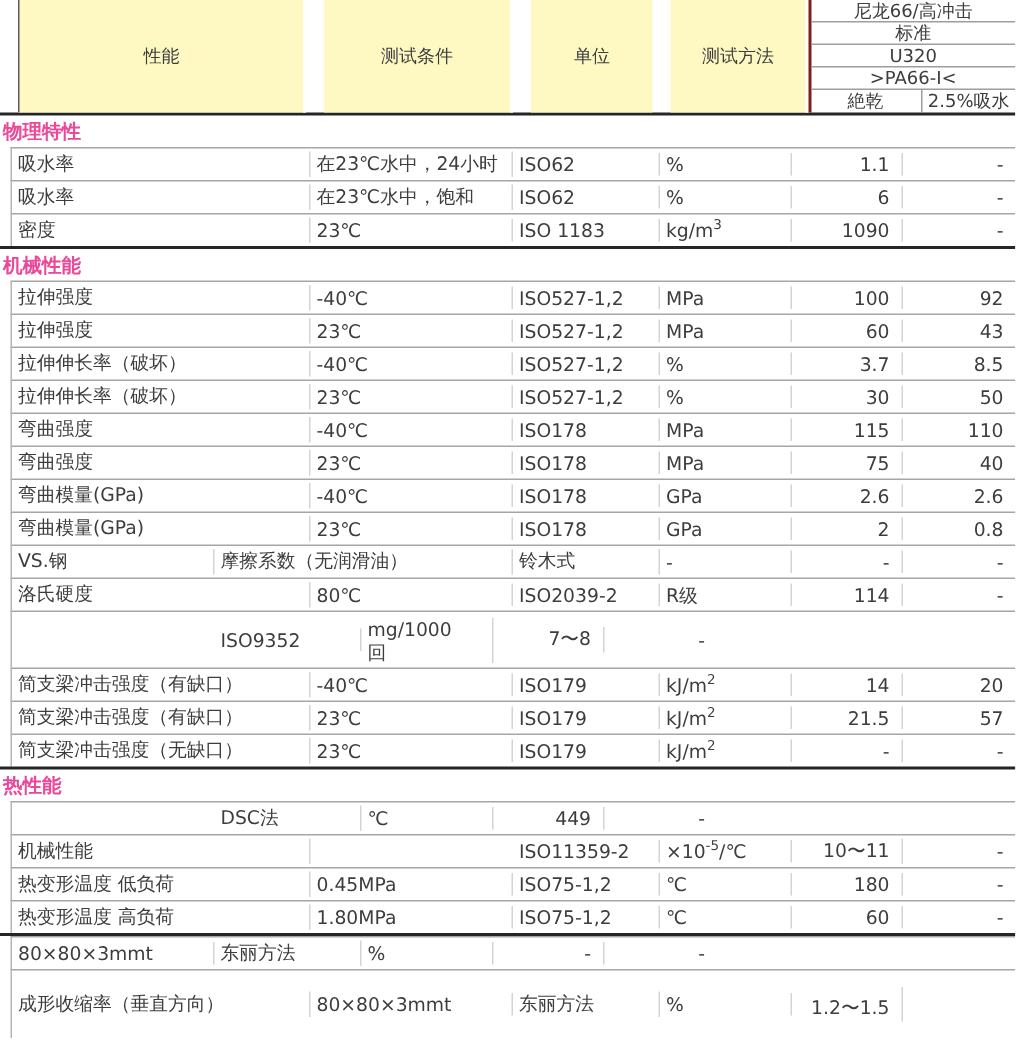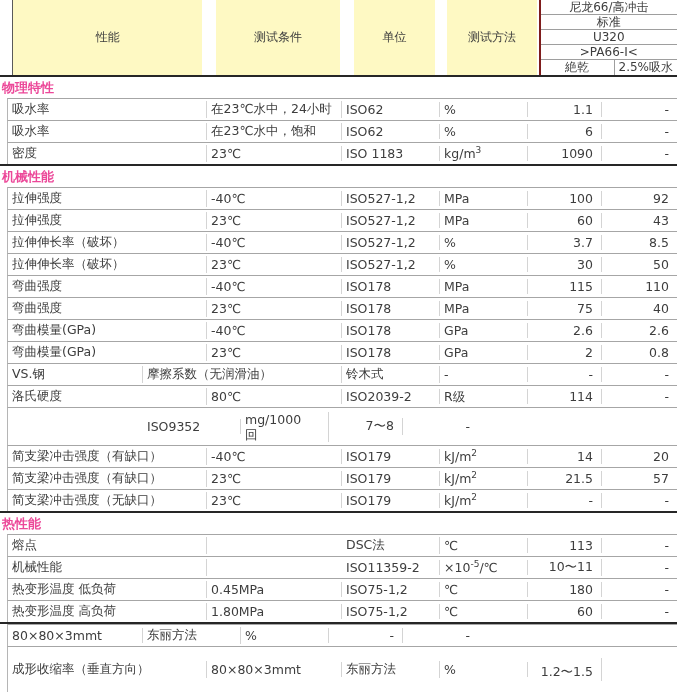--- a/index.html
+++ b/index.html
@@ -235,27 +235,26 @@
         <div class="cell c-meth">ISO179</div>
         <div class="cell c-unit">
           <div><span>kJ/m</span><sup class="u-sup">2</sup></div>
         </div>
         <div class="cell c-dry val">-</div>
         <div class="cell c-wet val">-</div>
       </div>
       <div class="sec-divider"></div>
       <div class="sec-title">热性能</div>
       <div class="row">
-        <div class="cell c-label">熔点</div>
         <div class="cell c-cond"></div>
         <div class="cell c-meth">DSC法</div>
         <div class="cell c-unit">
           <div><span>℃</span></div>
         </div>
-        <div class="cell c-dry val">113</div>
+        <div class="cell c-dry val">449</div>
         <div class="cell c-wet val">-</div>
       </div>
       <div class="row">
         <div class="cell c-label">机械性能</div>
         <div class="cell c-cond"></div>
         <div class="cell c-meth">ISO11359-2</div>
         <div class="cell c-unit">
           <div><span>×10</span><sup class="u-sup">-5</sup><span>/℃</span></div>
         </div>
         <div class="cell c-dry val">10〜11</div>

